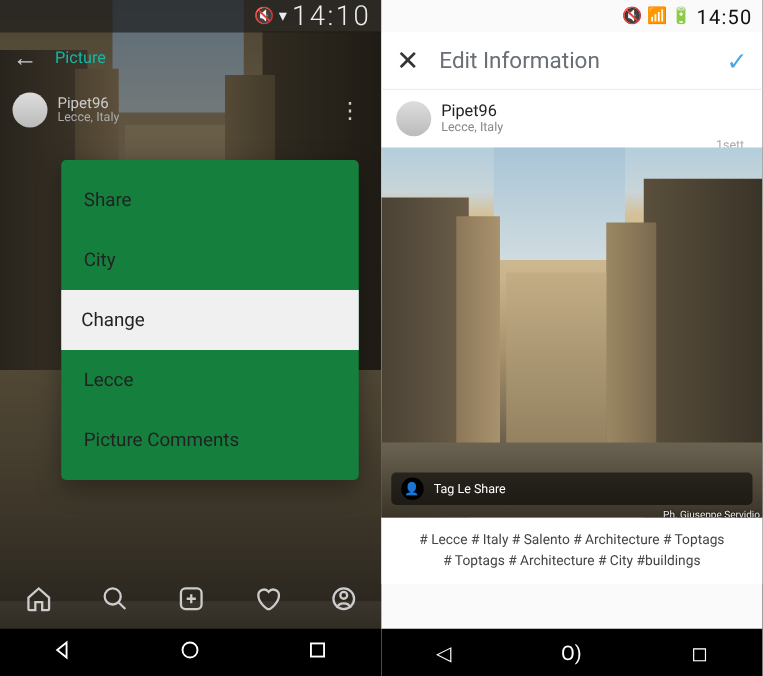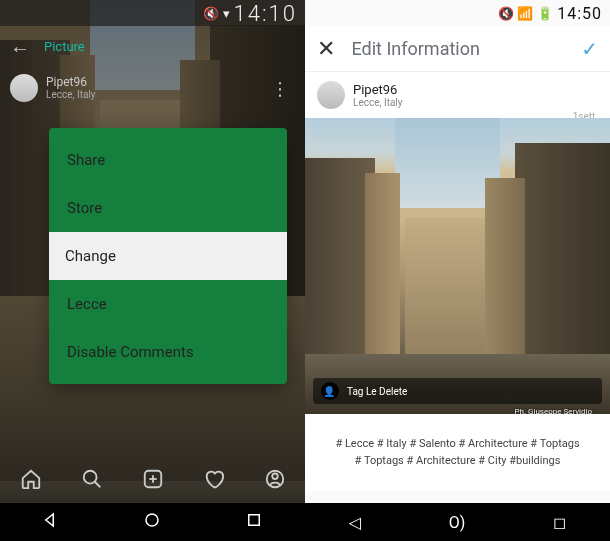--- a/index.html
+++ b/index.html
@@ -133,25 +133,25 @@
     .photo-tags {
       position:absolute; bottom:10px; left:8px; right:8px;
       background:rgba(0,0,0,0.55);
       border-radius:4px;
       display:flex; align-items:center;
       padding:4px 8px; gap:8px;
       color:#fff; font-size:10px;
     }
     .tag-icon { width:18px; height:18px; background:#000; border-radius:50%; display:flex; align-items:center; justify-content:center; font-size:10px;}
     .photo-credit {
-      position:absolute; bottom:-2px; right:18px;
+      position:absolute; bottom:-2px; right:2px;
       color:#eee; font-size:8px; text-shadow:0 0 2px #000;
     }
     .hashtags {
-      font-size:11px; color:#444; padding:22px 10px; line-height:1.5;
+      font-size:11px; color:#444; padding:10px 10px; line-height:1.5;
       text-align:center;
       background:#fff;
     }
     .right .sys-nav { position:absolute; bottom:0; }
   </style>
 </head>
 <body>
 
 <div class="panel left">
   <div class="left-bg">
@@ -179,24 +179,24 @@
     <div class="avatar-sm"></div>
     <div class="user-text">
       <div>Pipet96</div>
       <div class="uloc">Lecce, Italy</div>
     </div>
     <span class="more-dots">⋮</span>
   </div>
 
   <div class="menu">
     <div class="menu-item">Share</div>
-    <div class="menu-item">Store</div>
+    <div class="menu-item">City</div>
     <div class="menu-item highlight">Change</div>
     <div class="menu-item">Lecce</div>
-    <div class="menu-item">Disable Comments</div>
+    <div class="menu-item">Picture Comments</div>
   </div>
 
   <div class="left-nav">
     <span><svg class="icon-svg" viewBox="0 0 24 24" fill="none" stroke="#ccc" stroke-width="2">
           <path d="M3 11l9-8 9 8v10a1 1 0 01-1 1h-5v-7h-6v7H4a1 1 0 01-1-1V11z"></path>
         </svg></span>
     <span><svg class="icon-svg" viewBox="0 0 24 24" fill="none" stroke="#ccc" stroke-width="2">
           <circle cx="10" cy="10" r="7"></circle>
           <line x1="15" y1="15" x2="21" y2="21"></line>
         </svg></span>
@@ -252,21 +252,21 @@
   <div class="photo">
     <div class="sky"></div>
     <div class="bld left1"></div>
       <div class="bld left2"></div>
     <div class="bld right1"></div>
       <div class="bld right2"></div>
     <div class="bld center"></div>
     <div class="ground"></div>
     <div class="photo-tags">
       <span class="tag-icon">👤</span>
-      <span>Tag Le Delete</span>
+      <span>Tag Le Share</span>
     </div>
     <div class="photo-credit">Ph. Giuseppe Servidio</div>
   </div>
 
   <div class="hashtags">
     <div># Lecce # Italy # Salento # Architecture # Toptags</div>
     <div># Toptags # Architecture # City #buildings</div>
   </div>
 
   <div class="sys-nav">

